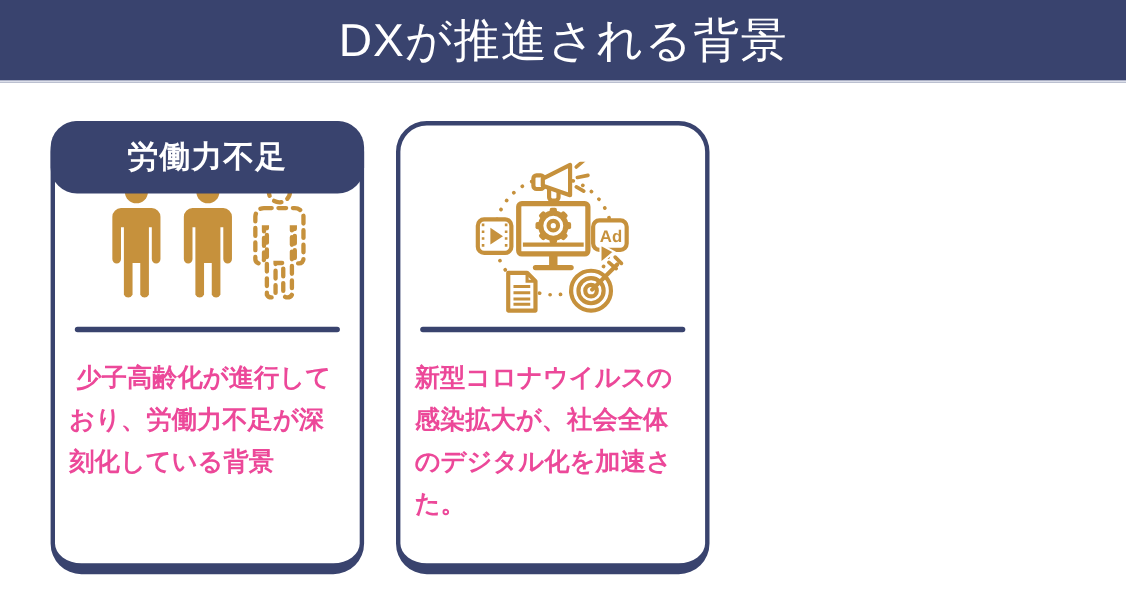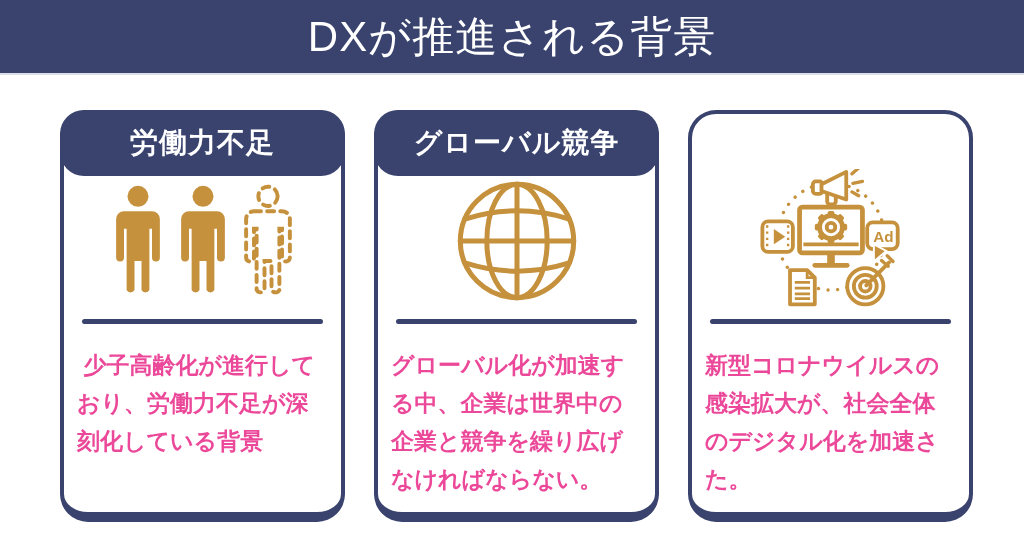--- a/index.html
+++ b/index.html
@@ -12,21 +12,21 @@
   .header {
     width: 1024px; height: 75px;
     background: #39436E;
     display: flex; align-items: center; justify-content: center;
     border-bottom: 2px solid #dcdfea;
   }
   .header-title {
     color: #ffffff; font-size: 42px; font-weight: normal; letter-spacing: 1px;
   }
   .cards {
-    position: absolute; top: 110px; left: 60px;
+    position: absolute; top: 110px; left: 46px;
     display: flex; gap: 29px;
   }
   .card {
     position: relative;
     width: 285px; height: 412px;
     background: #ffffff;
     border: 4px solid #39436E;
     border-bottom-width: 10px;
     border-radius: 28px;
   }
@@ -34,21 +34,21 @@
     position: absolute; top: -4px; left: -4px; right: -4px;
     height: 66px;
     background: #39436E;
     border-radius: 24px;
     display: flex; align-items: center; justify-content: center;
   }
   .banner-title {
     color: #ffffff; font-size: 28px; font-weight: bold; letter-spacing: 1px;
   }
   .icon-area {
-    margin-top: 48px; height: 157px;
+    margin-top: 26px; height: 157px;
     display: flex; align-items: center; justify-content: center;
   }
   .people-row { display: flex; gap: 9px; align-items: flex-start; }
   .divider {
     width: 241px; height: 5px; margin: 0 auto;
     background: #39436E; border-radius: 3px;
   }
   .card-text {
     margin-top: 22px; padding: 0 13px;
     font-size: 23px; font-weight: bold; color: #ec4899;
@@ -84,42 +84,20 @@
           <path fill="none" stroke="#C6913C" stroke-width="4.5" stroke-linecap="round" stroke-dasharray="8 7" d="M16 30 H48 A9 9 0 0 1 57 39 L57 83 A4.5 4.5 0 0 1 48 83 L48 50 L45 50 L45 120 A5 5 0 0 1 36 120 L36 87 L28 87 L28 120 A5 5 0 0 1 19 120 L19 50 L16 50 L16 83 A4.5 4.5 0 0 1 7 83 L7 39 A9 9 0 0 1 16 30 Z"></path>
         </svg>
       </div>
     </div>
     <div class="divider"></div>
     <div class="card-text"> 少子高齢化が進行して
 おり、労働力不足が深
 刻化している背景</div>
   </div>
 
-  <div class="card">
-    <div class="banner">
-      <span class="banner-title">グローバル競争</span>
-    </div>
-    <div class="icon-area">
-      <svg width="128" height="128" viewBox="0 0 140 140">
-        <g fill="none" stroke="#C6913C" stroke-width="5.5" stroke-linecap="round">
-          <circle cx="70" cy="70" r="62"></circle>
-          <ellipse cx="70" cy="70" rx="33" ry="62"></ellipse>
-          <line x1="70" y1="8" x2="70" y2="132"></line>
-          <line x1="8" y1="70" x2="132" y2="70"></line>
-          <path d="M13 46 Q70 28 127 46"></path>
-          <path d="M13 94 Q70 112 127 94"></path>
-        </g>
-      </svg>
-    </div>
-    <div class="divider"></div>
-    <div class="card-text">グローバル化が加速す
-る中、企業は世界中の
-企業と競争を繰り広げ
-なければならない。</div>
-  </div>
 
   <div class="card">
     <div class="icon-area">
       <svg width="162" height="143" viewBox="0 0 170 150">
         <circle cx="85" cy="71" r="56" fill="none" stroke="#C6913C" stroke-width="3.5" stroke-linecap="round" stroke-dasharray="0.1 10"></circle>
 
         <g transform="translate(95,22)" stroke="#C6913C" fill="#fff">
           <rect x="-14" y="0" width="9" height="15" rx="3" stroke-width="4"></rect>
           <rect x="-29" y="-9" width="10" height="13" rx="3" stroke-width="4"></rect>
           <path d="M-20 -6 L6 -19 L6 10 L-20 1 Z" stroke-width="4" stroke-linejoin="round"></path>

